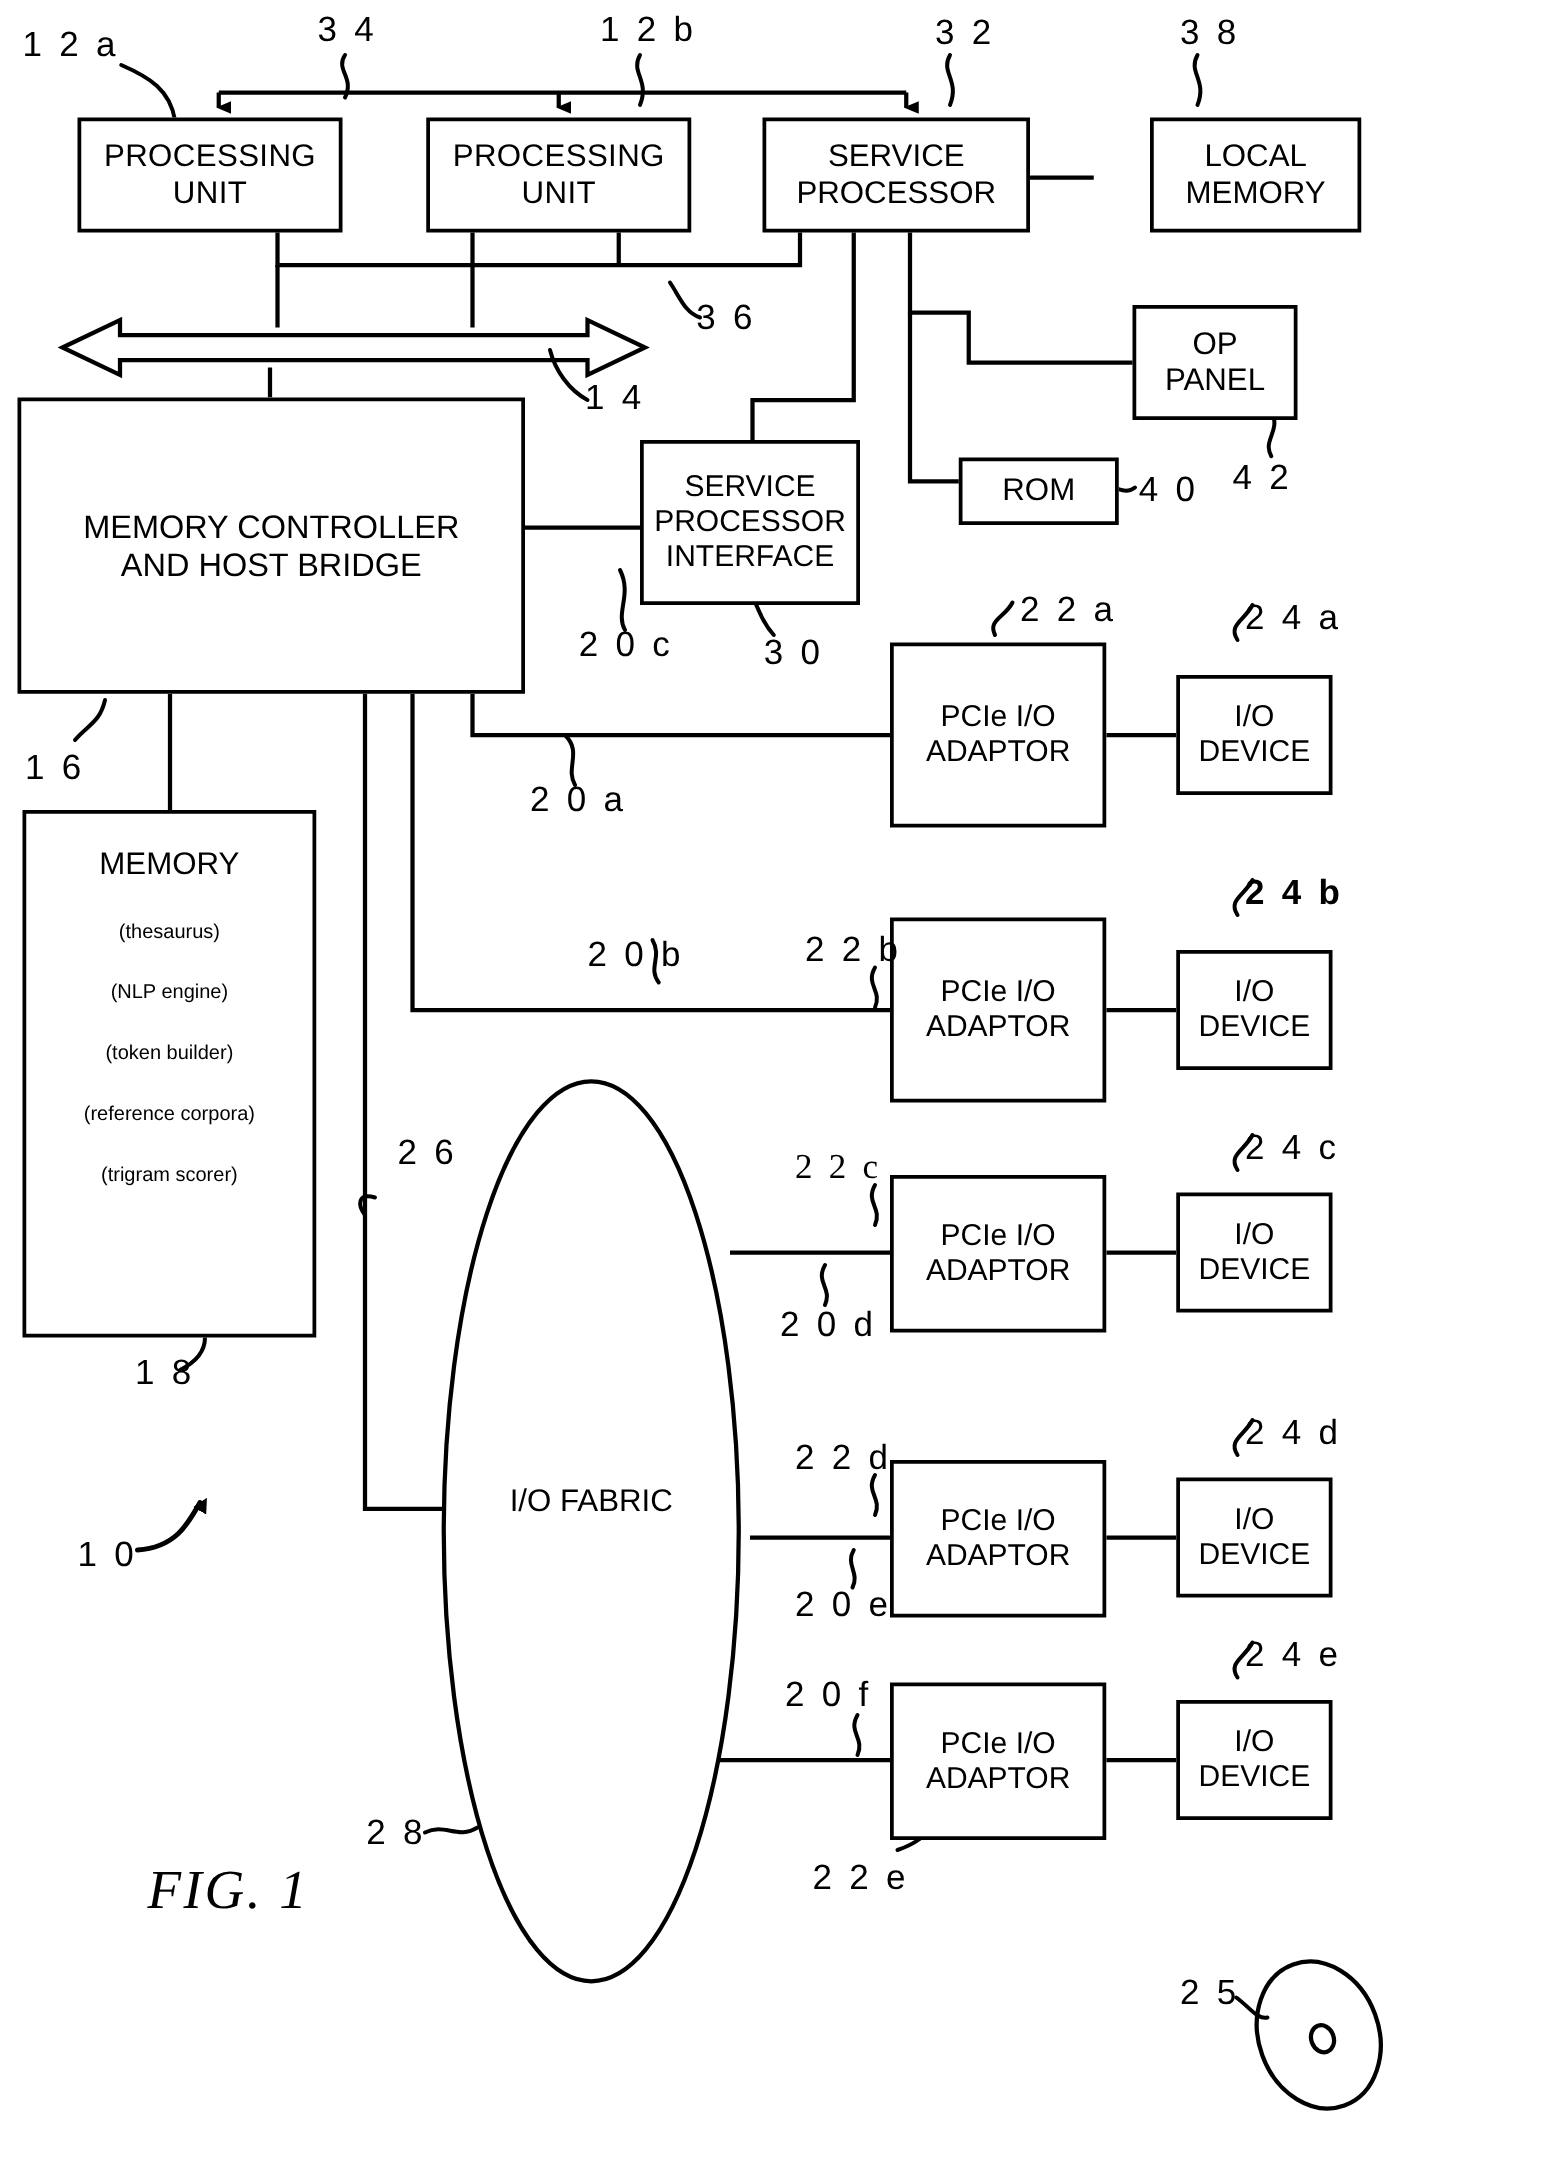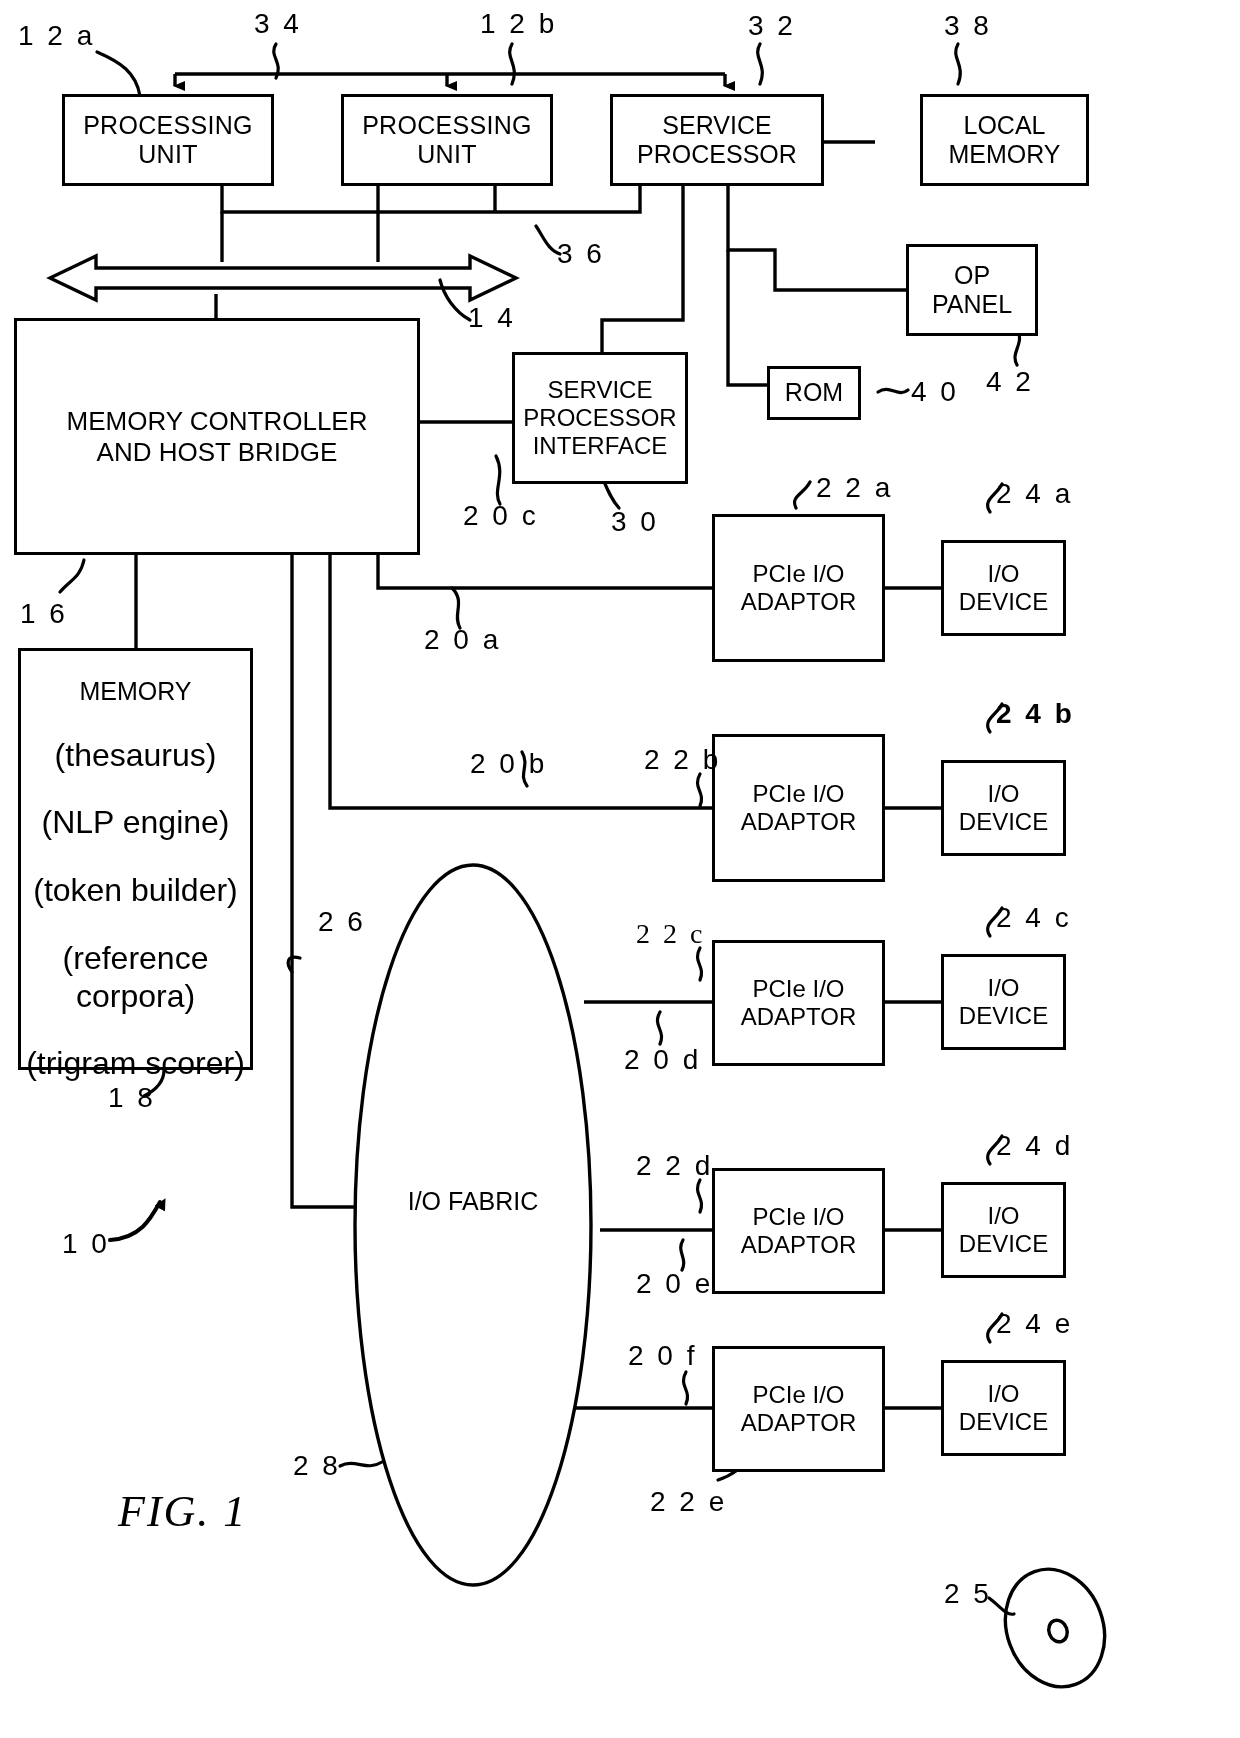--- a/index.html
+++ b/index.html
@@ -17,21 +17,21 @@
   .b-svc{font-size:25px;}
   .b-loc{font-size:25px;}
   .b-mch{font-size:26px;}
   .b-spi{font-size:24px;}
   .b-rom{font-size:25px;}
   .b-op{font-size:25px;}
   .b-pcie{font-size:24px;}
   .b-iodev{font-size:24px;}
   .b-mem{font-size:24px;justify-content:flex-start;padding-top:26px;}
   .b-mem .m-title{font-size:25px;margin-bottom:30px;}
-  .b-mem .m-item{font-size:32px;margin-bottom:30px;}
+  .b-mem .m-item{font-size:16px;margin-bottom:30px;}
 
   .ref{position:absolute;font-size:28px;letter-spacing:3px;z-index:6;
        font-family:"Liberation Sans",sans-serif;white-space:nowrap;}
 
   .fabric-label{position:absolute;z-index:4;text-align:center;font-size:25px;
                 line-height:1.25;width:200px;}
 
   .figlabel{position:absolute;font-family:"Liberation Serif",serif;font-style:italic;
             font-size:44px;letter-spacing:2px;z-index:6;}
 </style>
@@ -166,21 +166,21 @@
     <span>MEMORY CONTROLLER</span>
     <span>AND HOST BRIDGE</span>
   </div>
 
   <div class="box b-spi" style="left:512px;top:352px;width:176px;height:132px;">
     <span>SERVICE</span>
     <span>PROCESSOR</span>
     <span>INTERFACE</span>
   </div>
 
-  <div class="box b-rom" style="left:767px;top:366px;width:94px;height:54px;">
+  <div class="box b-rom" style="left:767px;top:366px;width:128px;height:54px;">
     <span>ROM</span>
   </div>
 
   <div class="box b-mem" style="left:18px;top:648px;width:235px;height:422px;">
     <span class="m-title">MEMORY</span>
     <span class="m-item">(thesaurus)</span>
     <span class="m-item">(NLP engine)</span>
     <span class="m-item">(token builder)</span>
     <span class="m-item">(reference corpora)</span>
     <span class="m-item">(trigram scorer)</span>

